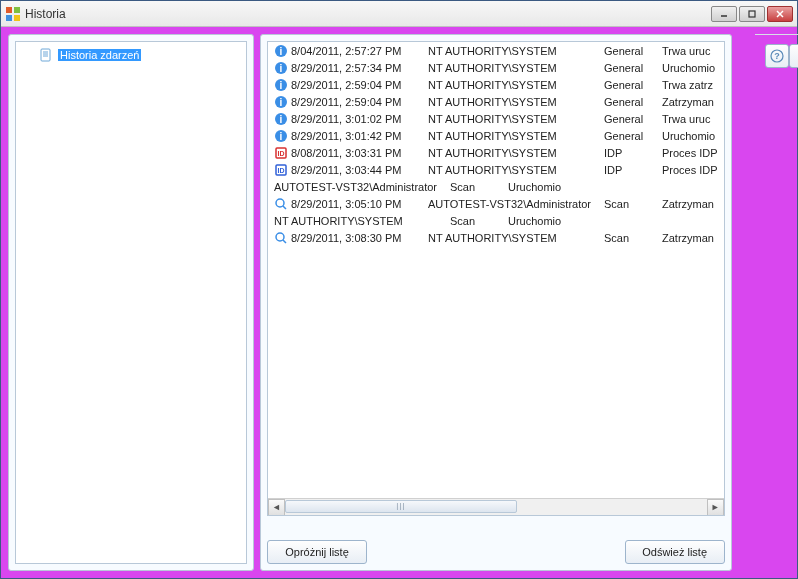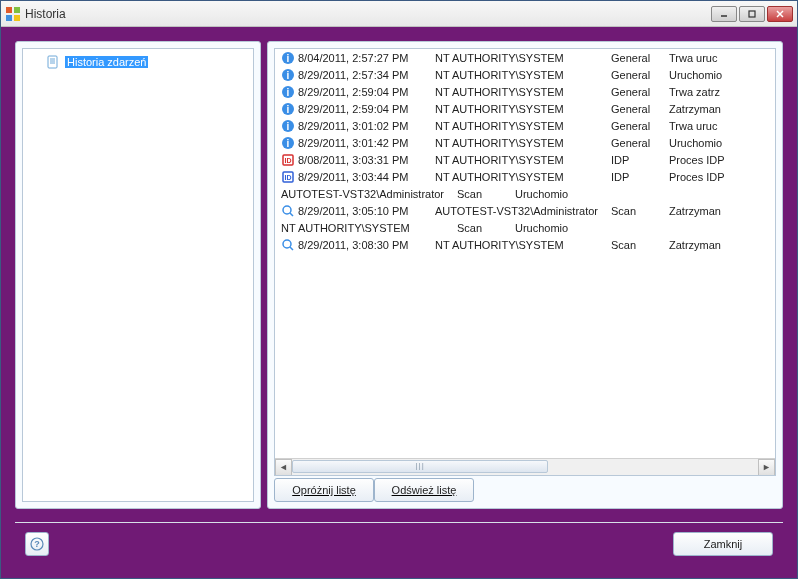--- a/index.html
+++ b/index.html
@@ -1,28 +1,28 @@
 <!DOCTYPE html>
 <html><head>
 <meta charset="utf-8">
 <style>
   * { box-sizing: border-box; margin: 0; padding: 0; }
   body { font-family: "Segoe UI", Tahoma, sans-serif; font-size: 11px; background: #d4d0c8; width: 798px; height: 579px; overflow: hidden; }
   
-  .window { width: 798px; height: 579px; background: #701a75; border: 1px solid #3b5a82; display: flex; flex-direction: column; }
+  .window { width: 798px; height: 579px; background: #d946ef; border: 1px solid #3b5a82; display: flex; flex-direction: column; }
   
   .titlebar { height: 26px; background: linear-gradient(to bottom, #f8f8f8, #e8e8e8); border-bottom: 1px solid #c0c0c0; display: flex; align-items: center; padding: 0 4px; }
   .titlebar-icon { width: 16px; height: 16px; margin-right: 4px; }
   .titlebar-text { flex: 1; font-size: 12px; color: #333; }
   .titlebar-buttons { display: flex; gap: 2px; }
   .tbtn { width: 26px; height: 16px; border: 1px solid #888; border-radius: 2px; display: flex; align-items: center; justify-content: center; background: linear-gradient(to bottom,#f0f0f0,#d0d0d0); }
   .tbtn.close { background: linear-gradient(to bottom,#e9a0a0,#c84040); color:#fff; border-color:#a03030; }
   .tbtn svg { width: 10px; height: 10px; }
 
-  .content { flex: 1; display: flex; flex-direction: column; padding: 14px; gap: 13px; }
+  .content { flex: 1; display: flex; flex-direction: row; padding: 7px; gap: 23px; }
   .panels { flex: 1; display: flex; gap: 6px; min-height: 0; }
 
   .panel { border: 1px solid #b8c8d8; border-radius: 3px; background: #f7fbff; padding: 6px; display: flex; flex-direction: column; }
   .panel.left { width: 246px; }
   .panel.right { flex: 1; }
 
   .tree { background: #fff; border: 1px solid #b8c8d8; flex: 1; padding: 4px 2px; }
   .tree-item { display: flex; align-items: center; height: 17px; padding-left: 20px; gap: 4px; }
   .tree-item.selected .tree-label { background: #3399ff; color: #fff; padding: 0 2px; }
   .tree-icon { width: 16px; height: 16px; }
@@ -46,21 +46,21 @@
   .cell.c2 { width: 58px; }
   .cell.c3 { flex: 1; }
   .row-icon { width: 14px; height: 14px; flex-shrink: 0; }
 
   .hscroll { height: 17px; background: #f0f0f0; border-top: 1px solid #d0d0d0; position: relative; display:flex; align-items:center; }
   .hscroll .arrow { width: 17px; height: 17px; background: linear-gradient(to bottom,#fafafa,#e0e0e0); border:1px solid #c0c0c0; display:flex; align-items:center; justify-content:center; font-size:9px; color:#555;}
   .hscroll .track { flex:1; position:relative; height:100%; }
   .hscroll .thumb { position:absolute; left:0; top:1px; height:13px; width:55%; background: linear-gradient(to bottom,#f6f8fb,#dde5ef); border:1px solid #b8c8d8; border-radius:2px; }
   .hscroll .thumb::after { content:"|||"; position:absolute; left:50%; top:0; transform:translateX(-50%); font-size:8px; color:#8899aa; letter-spacing:1px; }
 
-  .button-row { display: flex; justify-content: flex-start; margin-top: 2px; text-decoration: underline; }
+  .button-row { display: flex; justify-content: space-between; margin-top: 24px; }
   .btn { min-width: 100px; height: 24px; padding: 0 12px; background: linear-gradient(to bottom,#fefefe,#e8eef5); border: 1px solid #9db4cc; border-radius: 3px; font-size: 11px; color: #222; display:flex; align-items:center; justify-content:center; }
 
   .footer { height: 42px; border-top: 1px solid #d8e0e8; display: flex; align-items: center; justify-content: space-between; padding: 0 10px; }
   .help-btn { width: 24px; height: 24px; border: 1px solid #9db4cc; border-radius: 3px; background: linear-gradient(to bottom,#fefefe,#e8eef5); display:flex; align-items:center; justify-content:center; }
 </style>
 </head>
 <body>
 
 <div class="window">
   <div class="titlebar">

